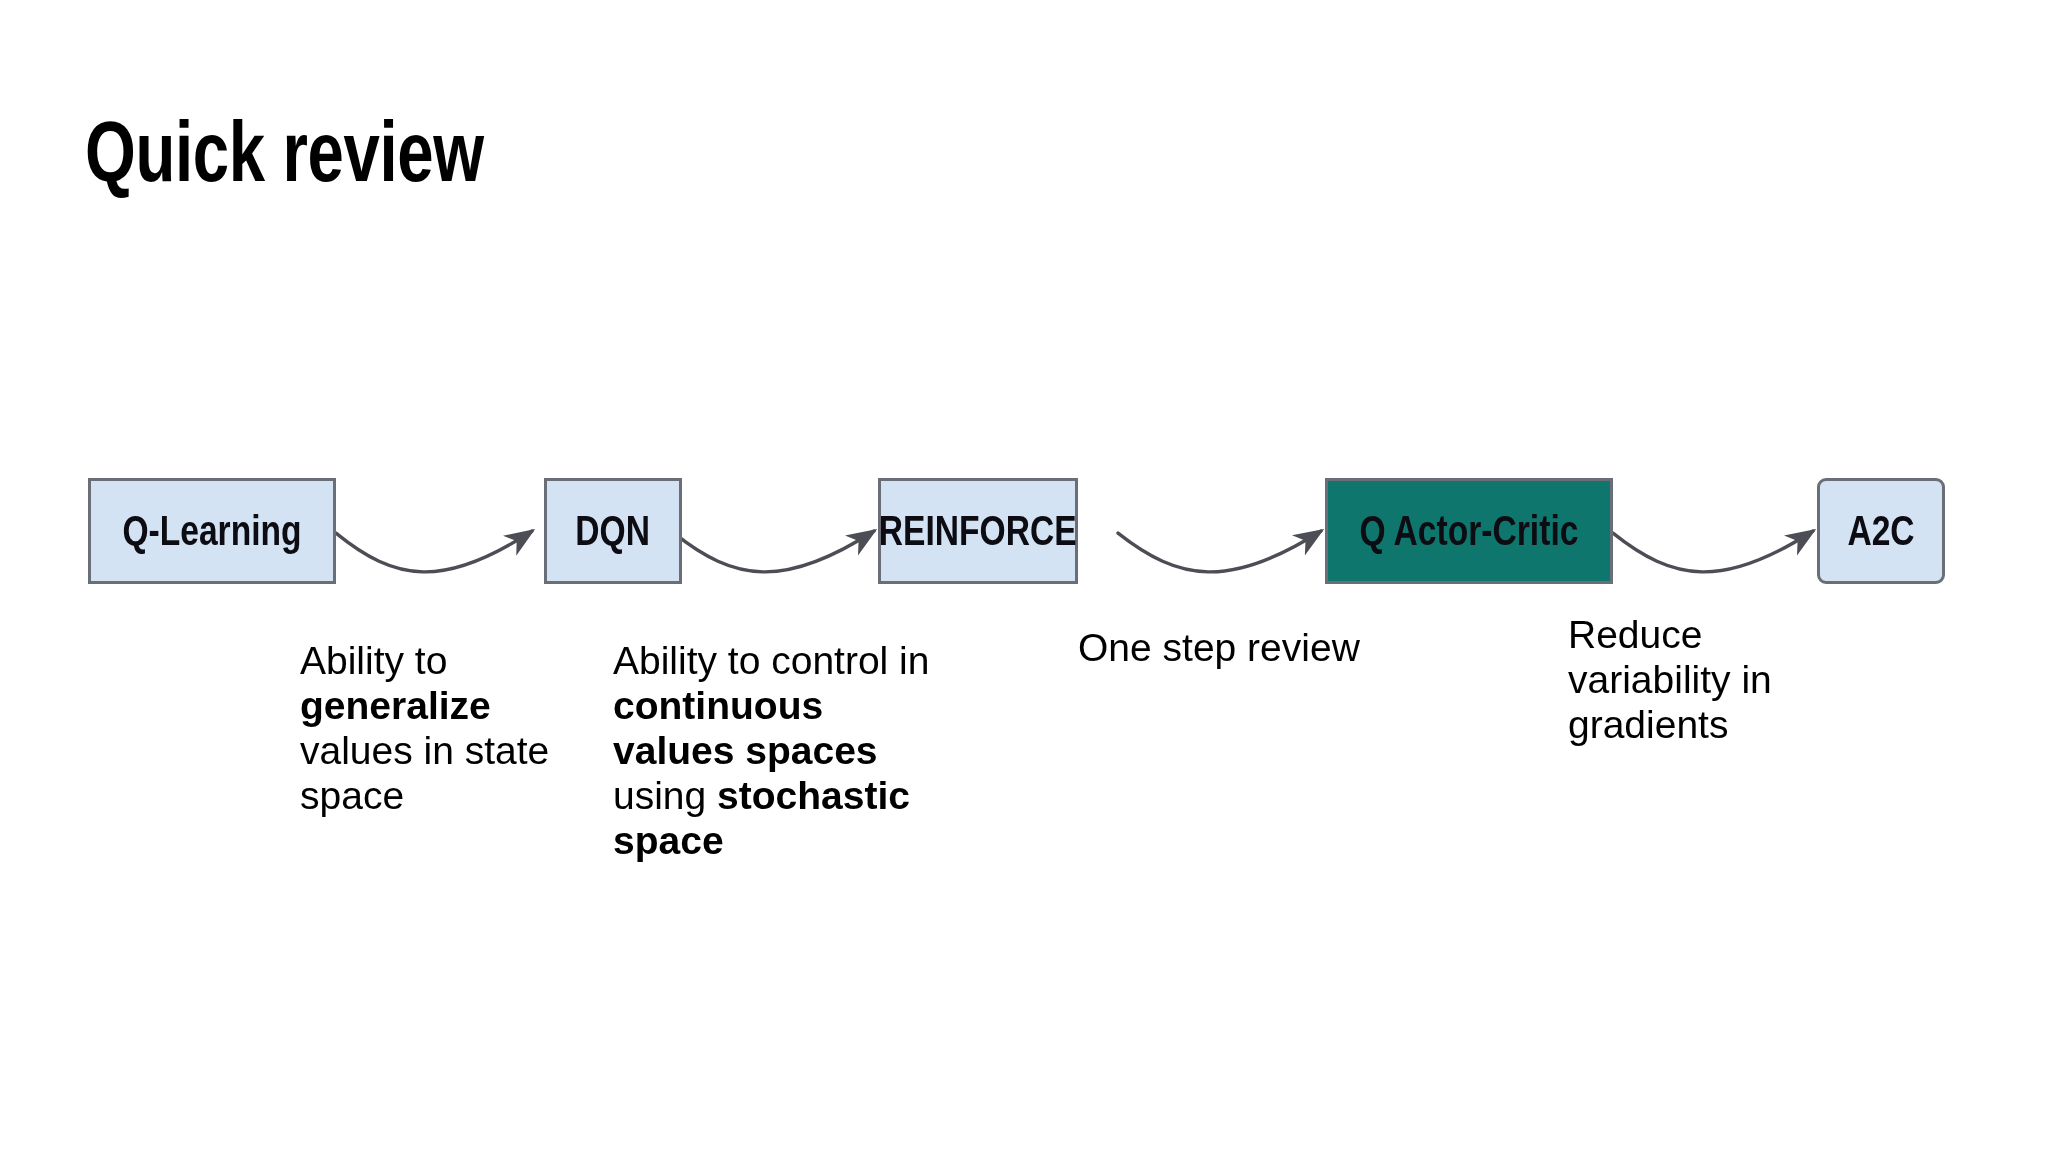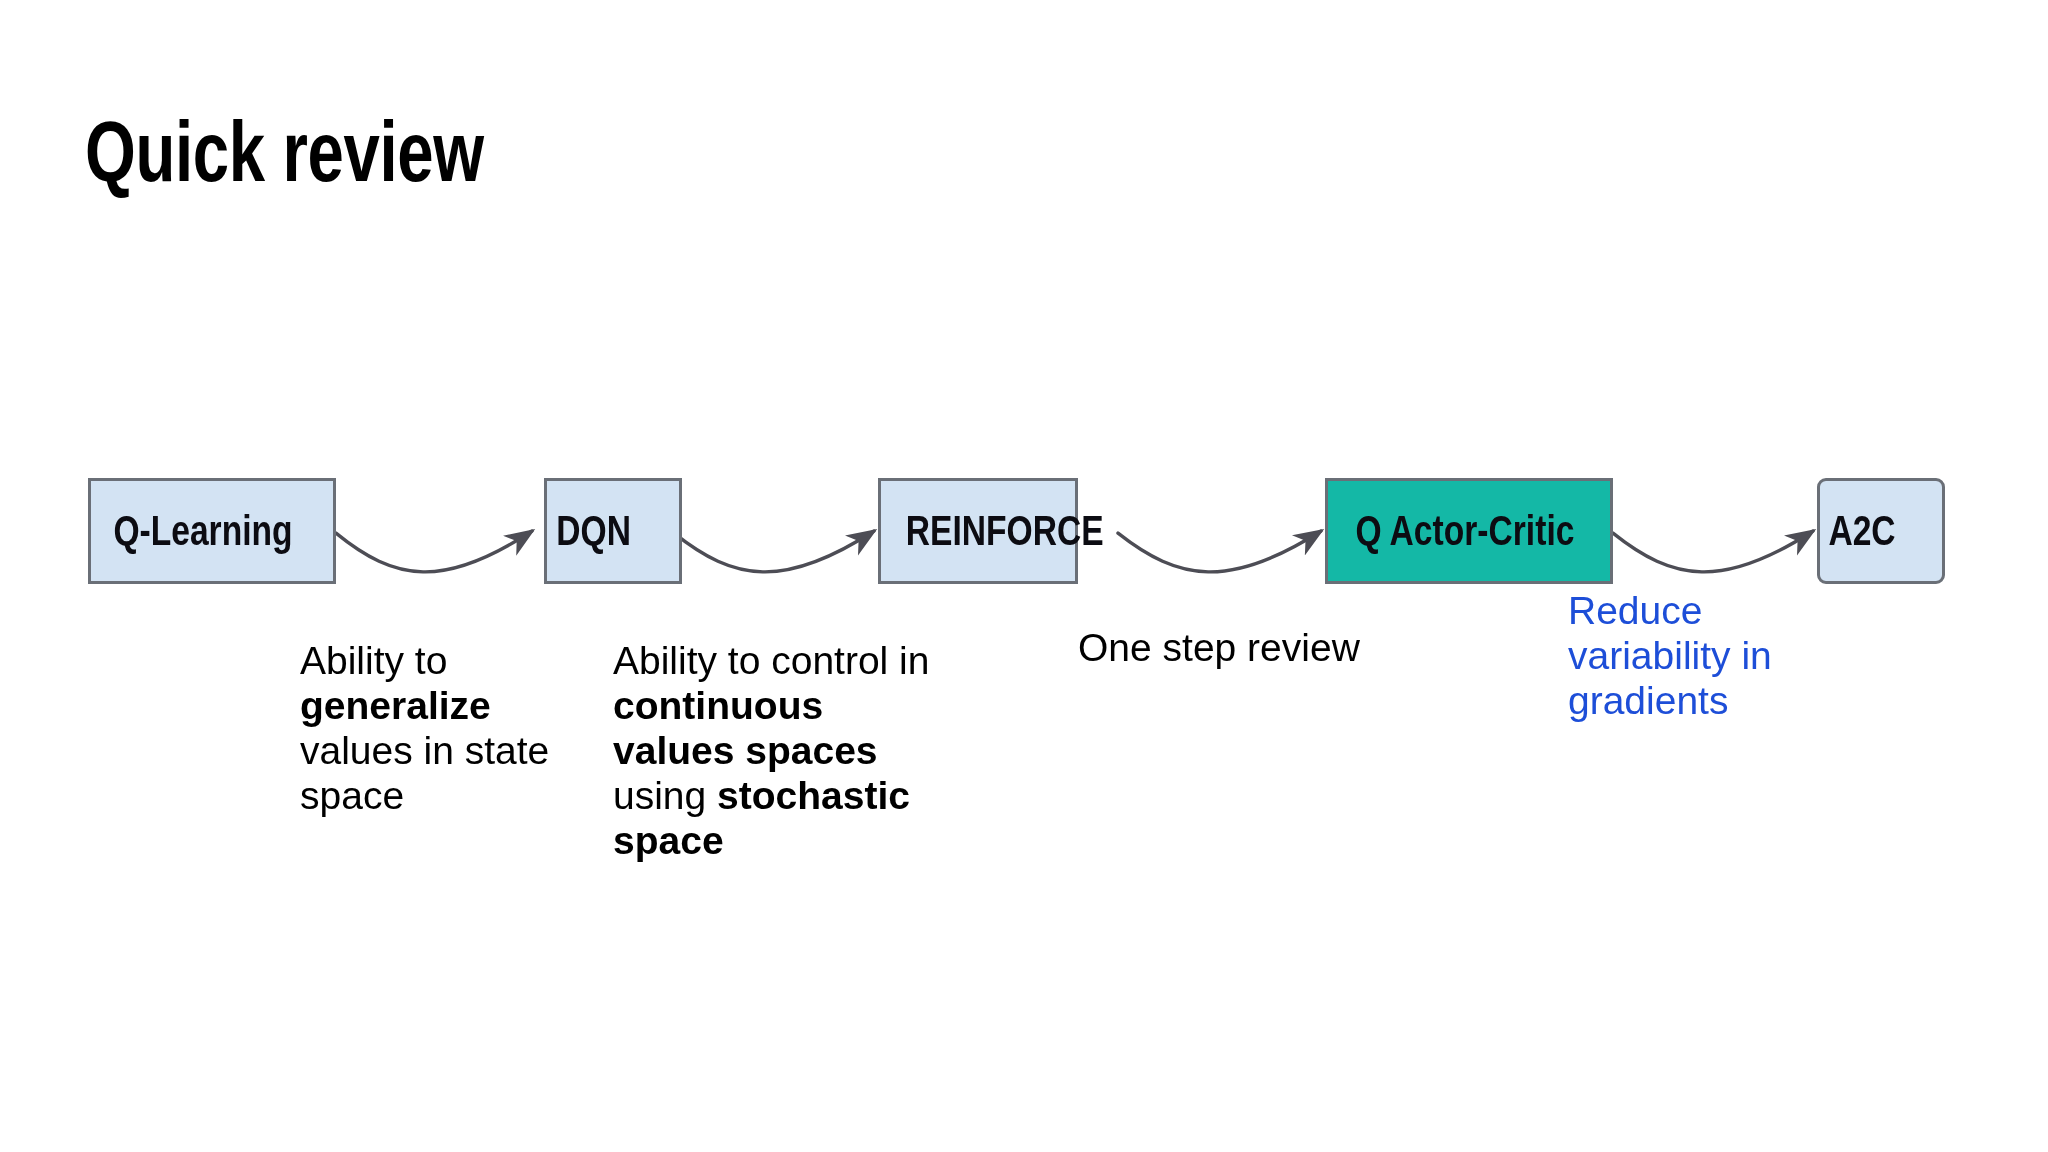--- a/index.html
+++ b/index.html
@@ -51,21 +51,21 @@
     display: block;
   }
 
   .node-box {
     position: absolute;
     box-sizing: border-box;
     background: #d3e3f3;
     border: 3px solid #6a6f77;
     display: flex;
     align-items: center;
-    justify-content: flex-start;
+    justify-content: center;
   }
   .node-label {
     font-family: "Liberation Sans Narrow", "Liberation Sans", sans-serif;
     font-weight: 700;
     font-size: 42px;
     line-height: 1;
     color: #0c0c12;
     transform: scaleX(0.80);
     transform-origin: center center;
     white-space: nowrap;
@@ -111,28 +111,28 @@
   <div id="nodes-layer">
       <div class="node-box" style="left: 88px; top: 478px; width: 248px; height: 106px; background: rgb(211, 227, 243); border-color: rgb(106, 111, 119);">
         <span class="node-label">Q-Learning</span>
       </div>
       <div class="node-box" style="left: 544px; top: 478px; width: 138px; height: 106px; background: rgb(211, 227, 243); border-color: rgb(106, 111, 119);">
         <span class="node-label">DQN</span>
       </div>
       <div class="node-box" style="left: 878px; top: 478px; width: 200px; height: 106px; background: rgb(211, 227, 243); border-color: rgb(106, 111, 119);">
         <span class="node-label">REINFORCE</span>
       </div>
-      <div class="node-box" style="left: 1325px; top: 478px; width: 288px; height: 106px; background: #14b8a6; border-color: rgb(106, 111, 119);">
+      <div class="node-box" style="left: 1325px; top: 478px; width: 288px; height: 106px; background: #0f766e; border-color: rgb(106, 111, 119);">
         <span class="node-label">Q Actor-Critic</span>
       </div>
       <div class="node-box" style="left: 1817px; top: 478px; width: 128px; height: 106px; background: rgb(211, 227, 243); border-color: rgb(106, 111, 119); border-radius: 9px;">
         <span class="node-label">A2C</span>
       </div>
     </div>
 
   <div id="captions-layer">
       <div class="caption" style="left: 300px; top: 638px; width: 260px; color: rgb(0, 0, 0);">Ability to <b>generalize</b> values in state space</div>
       <div class="caption" style="left: 613px; top: 638px; width: 330px; color: rgb(0, 0, 0);">Ability to control in <b>continuous values spaces</b> using <b>stochastic space</b></div>
       <div class="caption" style="left: 1078px; top: 625px; width: 330px; color: rgb(0, 0, 0);">One step review</div>
-      <div class="caption red" style="left: 1568px; top: 588px; width: 300px; color: #1d4ed8;">Reduce variability in gradients</div>
+      <div class="caption red" style="left: 1568px; top: 612px; width: 300px; color: #000000;">Reduce variability in gradients</div>
     </div>
 
 </div>
 
 </body></html>

